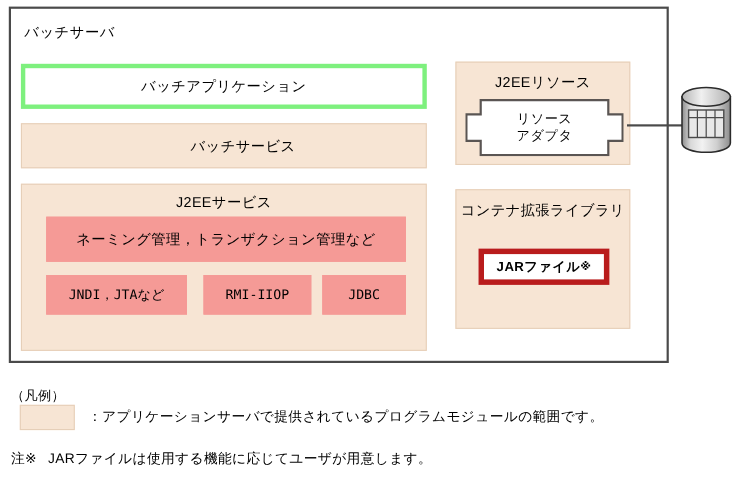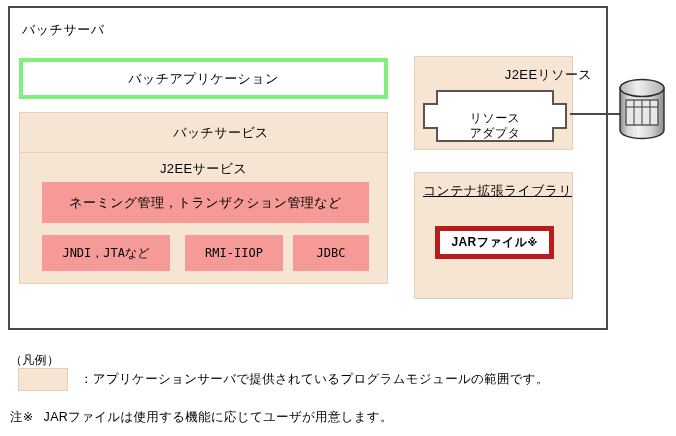--- a/index.html
+++ b/index.html
@@ -87,23 +87,23 @@
     left: 19px;
     top: 112px;
     width: 369px;
     height: 41px;
     padding-left: 35px;
   }
 
   
   .j2ee-service {
     left: 19px;
-    top: 152px;
+    top: 167px;
     width: 369px;
-    height: 132px;
+    height: 152px;
     display: block;
   }
   .j2ee-service-title {
     position: absolute;
     left: 0;
     top: 7px;
     width: 100%;
     text-align: center;
     font-size: 13px;
     letter-spacing: 0.4px;
@@ -133,24 +133,23 @@
     top: 56px;
     width: 159px;
     height: 94px;
     display: block;
   }
   .j2ee-resource-title {
     position: absolute;
     left: 0;
     top: 9px;
     width: 100%;
-    text-align: right;
-    font-size: 13px;
-    letter-spacing: 0.4px;
-    padding-left: 20px;
+    text-align: center;
+    font-size: 13px;
+    letter-spacing: 0.4px;
   }
 
   
   .adapter-wrap {
     position: absolute;
     left: 8px;
     top: 33px;
     width: 144px;
     height: 52px;
   }
@@ -161,39 +160,37 @@
     top: 0;
     width: 144px;
     height: 52px;
     display: flex;
     flex-direction: column;
     align-items: center;
     justify-content: center;
     font-size: 12px;
     line-height: 15px;
     letter-spacing: 0.4px;
-    margin-top: 10px;
   }
 
   .container-lib {
     left: 414px;
     top: 172px;
     width: 159px;
     height: 127px;
     display: block;
   }
   .container-lib-title {
     position: absolute;
     left: 0;
     top: 9px;
     width: 100%;
-    text-align: right;
+    text-align: center;
     font-size: 13px;
     letter-spacing: 0.3px;
-    text-decoration: underline;
   }
   .jar-box {
     left: 20px;
     top: 53px;
     width: 119px;
     height: 33px;
     font-size: 12px;
   }
   .sup-mark {
     font-size: 10px;

